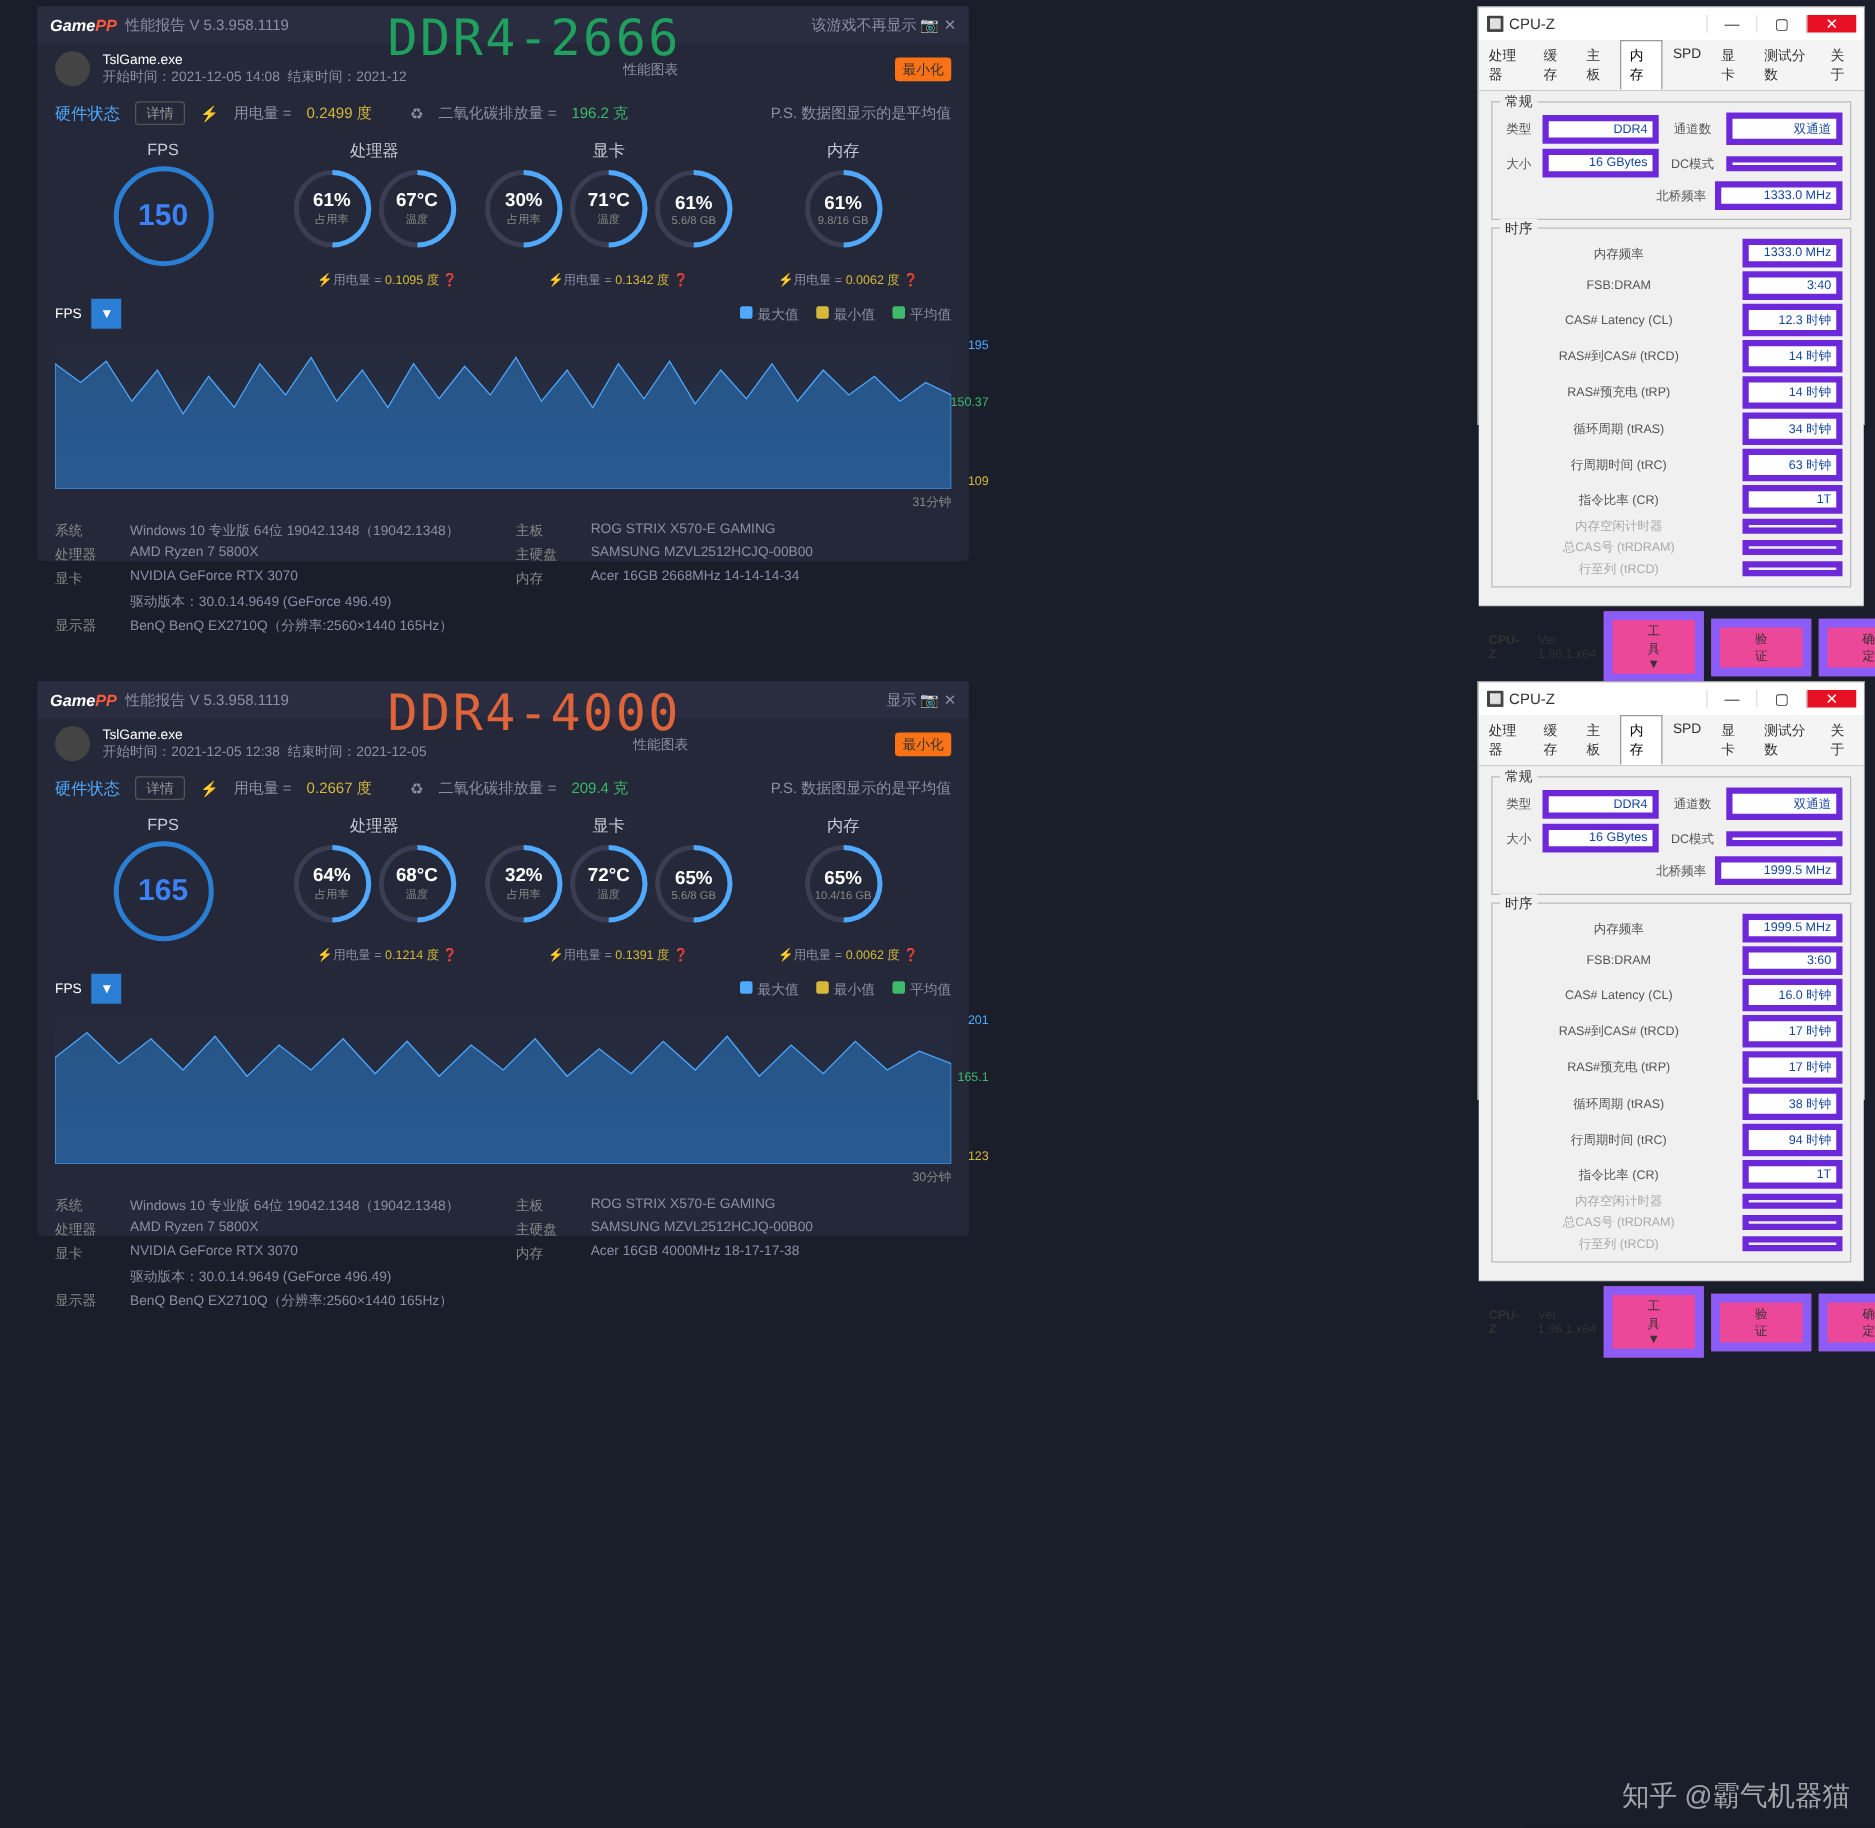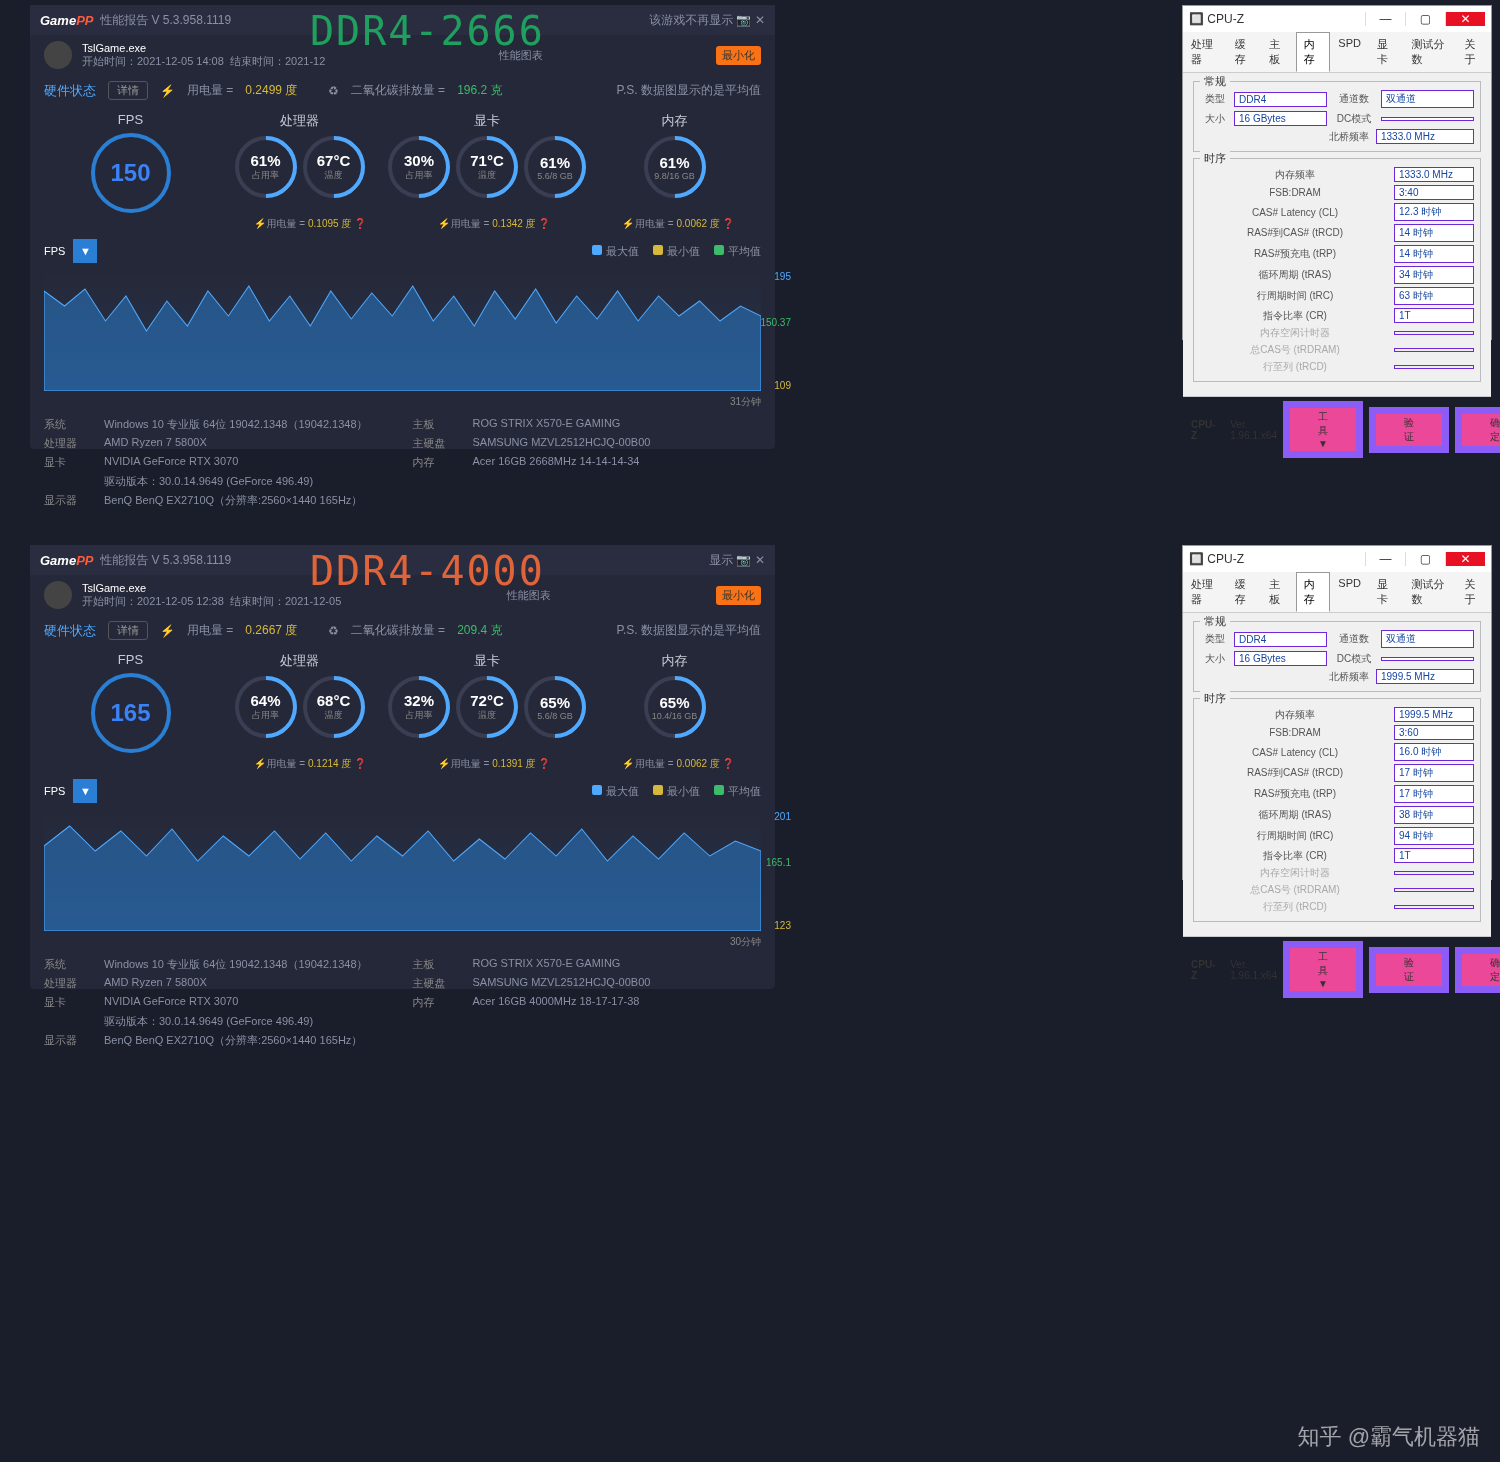--- a/index.html
+++ b/index.html
@@ -55,21 +55,21 @@
 .cz-title .x span{width:40px;text-align:center;border-left:1px solid #ddd}
 .cz-title .x .close{background:#e81123;color:#fff}
 .cz-tabs{display:flex;background:#f4f4f4;border-bottom:1px solid #ccc;font-size:11px}
 .cz-tabs span{padding:4px 7px;border:1px solid transparent}
 .cz-tabs .act{background:#fff;border:1px solid #999;border-bottom-color:#fff;color:#000}
 .cz-body{padding:8px 10px;background:#f0f0f0}
 .cz-grp{border:1px solid #bbb;margin-bottom:6px;padding:8px 6px 4px;position:relative}
 .cz-grp-t{position:absolute;top:-8px;left:6px;background:#f0f0f0;padding:0 4px;font-size:11px}
 .cz-row{display:flex;align-items:center;margin-bottom:3px;gap:4px}
 .cz-row .k{text-align:center;font-size:10px;color:#555}
-.cz-row .v{border:1px solid #6d28d9;background:#fff;padding:1px 4px;color:#1746a2;text-align:left;font-size:10px;flex:1}
+.cz-row .v{border:5px solid #6d28d9;background:#fff;padding:1px 4px;color:#1746a2;text-align:right;font-size:10px;flex:1}
 .cz-foot{display:flex;align-items:center;padding:4px 8px;gap:6px;font-size:10px;border-top:1px solid #ccc}
 .cz-foot .btn{border:7px solid #8b5cf6;background:#ec4899;padding:2px 28px}
 .watermark{position:absolute;bottom:10px;right:20px;color:rgba(255,255,255,.6);font-size:22px}
 </style>
 </head>
 <body>
 
 <div class="panel gamepp top">
  <div class="gp-hdr">
   <span class="gp-logo"><span>Game</span><span class="pp">PP</span></span>

